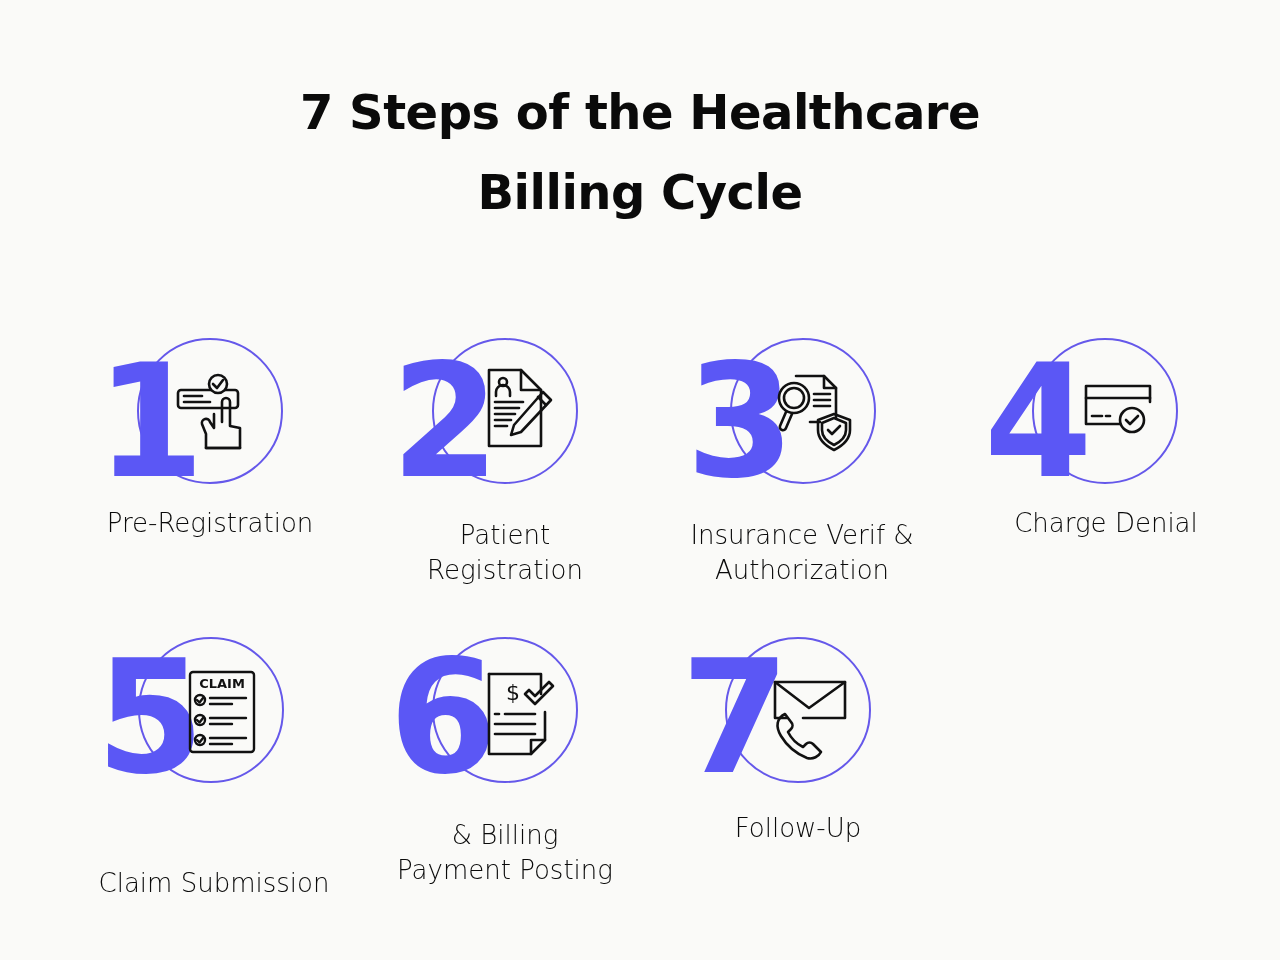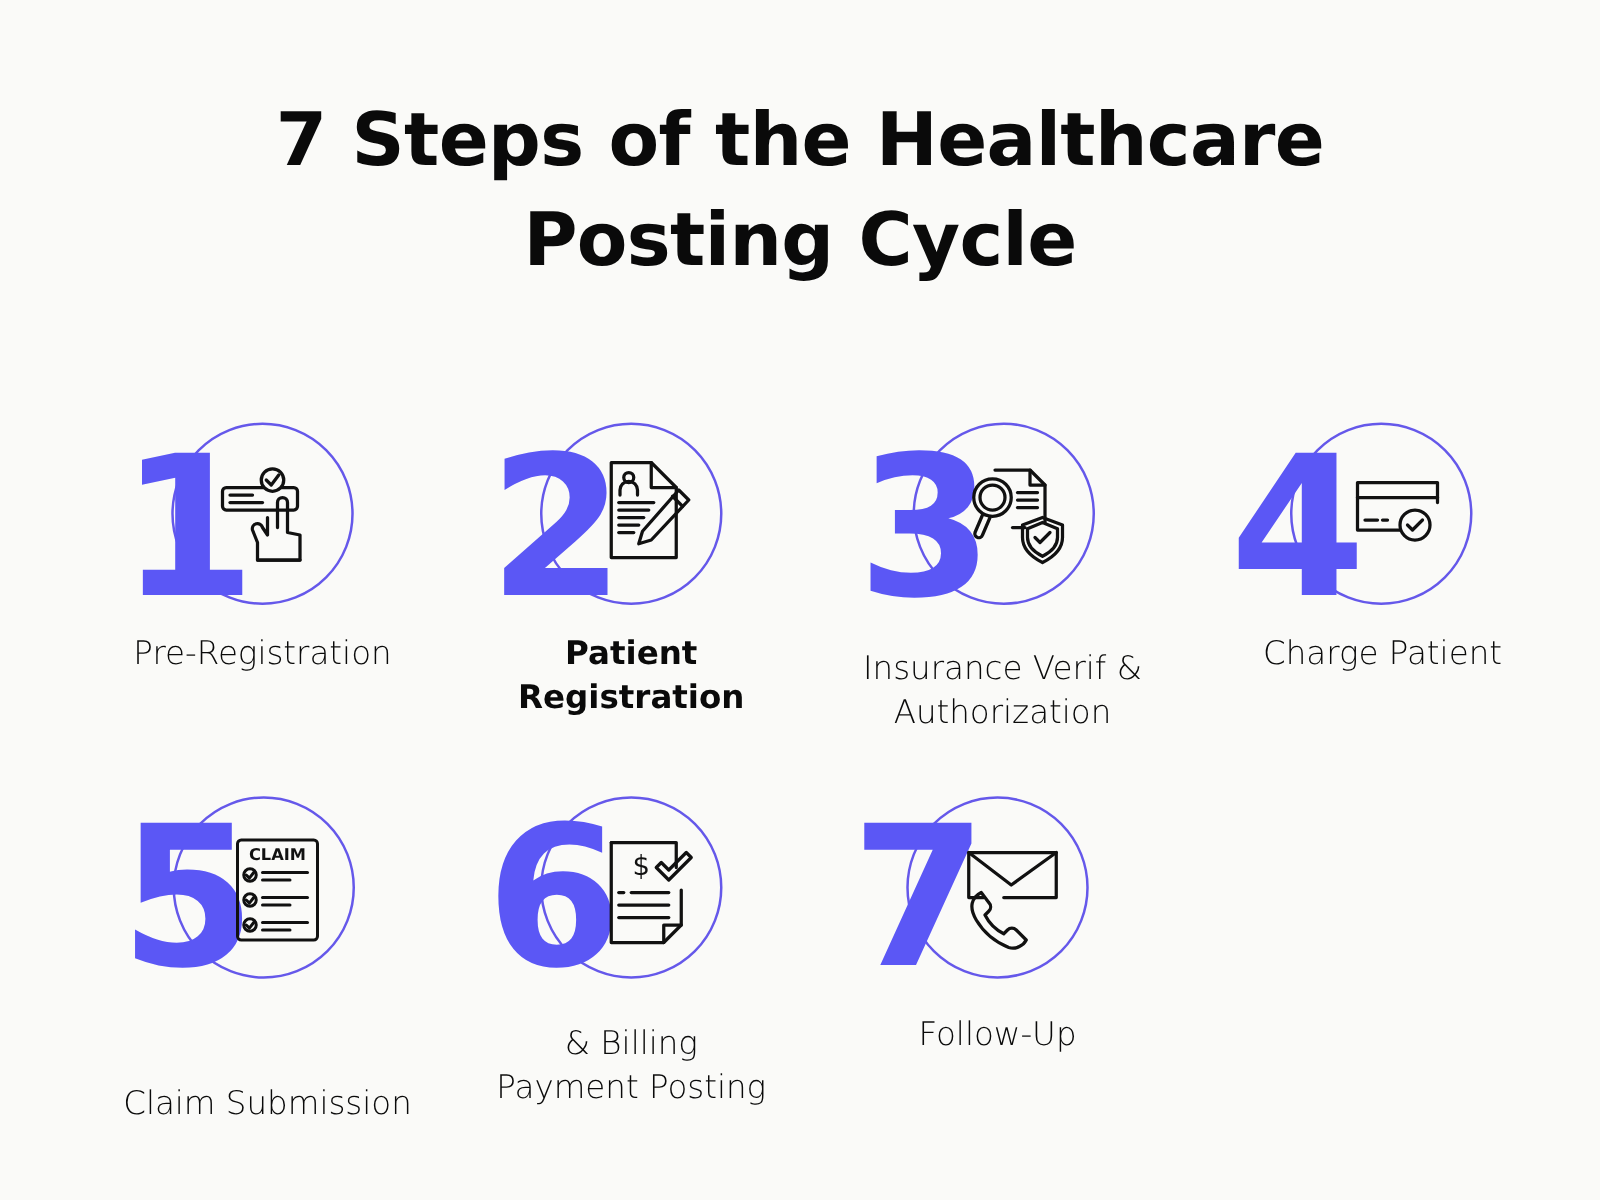--- a/index.html
+++ b/index.html
@@ -9,21 +9,21 @@
     position: relative;
     overflow: hidden;
     font-family: "DejaVu Sans", sans-serif;
     color: #0a0a0a;
   }
   .title {
     position: absolute; left: 0; top: 72px; width: 1280px;
     text-align: center;
     font-family: "DejaVu Sans", sans-serif;
     font-weight: bold;
-    font-size: 59px;
+    font-size: 48px;
     line-height: 80px;
     letter-spacing: -0.5px;
     color: #0a0a0a;
   }
   .step { position: absolute; width: 260px; height: 260px; }
   .ring {
     position: absolute;
     width: 146px; height: 146px;
     border: 2.5px solid #6558ea;
     border-radius: 50%;
@@ -53,21 +53,21 @@
     color: #0a0a0a;
     font-weight: 300;
   }
   .label span { display: block; }
 </style>
 </head>
 <body>
 
 <div class="title">
   <div>7 Steps of the Healthcare</div>
-  <div>Posting Cycle</div>
+  <div>Billing Cycle</div>
 </div>
 
 <div class="step" style="left:90px; top:330px;">
   <div class="ring" style="left:47px; top:8px;"></div>
   <div class="digit" style="left:6px; top:14px;">1</div>
   <div class="icon" style="left:82px; top:38px;">
     <svg viewBox="0 0 84 84" fill="none" stroke="#111" stroke-width="2.6" stroke-linecap="round" stroke-linejoin="round">
       <rect x="6" y="20" width="60" height="18" rx="3"></rect>
       <line x1="12" y1="26" x2="30" y2="26"></line>
       <line x1="12" y1="32" x2="38" y2="32"></line>
@@ -93,21 +93,21 @@
       <path d="M13 30 v-4 a7 7 0 0 1 14 0 v4"></path>
       <line x1="12" y1="36" x2="40" y2="36"></line>
       <line x1="12" y1="42" x2="36" y2="42"></line>
       <line x1="12" y1="48" x2="32" y2="48"></line>
       <line x1="12" y1="54" x2="28" y2="54"></line>
       <line x1="12" y1="60" x2="24" y2="60"></line>
       <path d="M60 26 l8 8 l-30 32 l-10 3 l3 -10 z"></path>
       <line x1="55" y1="31" x2="63" y2="39"></line>
     </svg>
   </div>
-  <div class="label" style="left:-30px; top:176px;font-weight:bold;">
+  <div class="label" style="left:-30px; top:188px;">
     <span>Patient</span>
     <span>Registration</span>
   </div>
 </div>
 
 <div class="step" style="left:680px; top:330px;">
   <div class="ring" style="left:50px; top:8px;"></div>
   <div class="digit" style="left:6px; top:14px;">3</div>
   <div class="icon" style="left:94px; top:38px;">
     <svg viewBox="0 0 84 84" fill="none" stroke="#111" stroke-width="2.6" stroke-linecap="round" stroke-linejoin="round">
@@ -138,21 +138,21 @@
     <svg viewBox="0 0 84 84" fill="none" stroke="#111" stroke-width="2.6" stroke-linecap="round" stroke-linejoin="round">
       <path d="M40 46 h-34 v-38 h64 v16"></path>
       <line x1="6" y1="20" x2="70" y2="20"></line>
       <line x1="12" y1="38" x2="22" y2="38"></line>
       <line x1="26" y1="38" x2="30" y2="38"></line>
       <circle cx="52" cy="42" r="12"></circle>
       <polyline points="46,42 50,46 58,38"></polyline>
     </svg>
   </div>
   <div class="label" style="left:-24px; top:176px;">
-    <span>Charge Patient</span>
+    <span>Charge Denial</span>
   </div>
 </div>
 
 <div class="step" style="left:90px; top:630px;">
   <div class="ring" style="left:48px; top:7px;"></div>
   <div class="digit" style="left:6px; top:10px;">5</div>
   <div class="icon" style="left:96px; top:38px;">
     <svg viewBox="0 0 84 84" fill="none" stroke="#111" stroke-width="2.4" stroke-linecap="round" stroke-linejoin="round">
       <rect x="4" y="2" width="64" height="80" rx="3"></rect>
       <text x="36" y="18" text-anchor="middle" font-family="DejaVu Sans, sans-serif" font-weight="bold" font-size="13" fill="#111" stroke="none">CLAIM</text>

